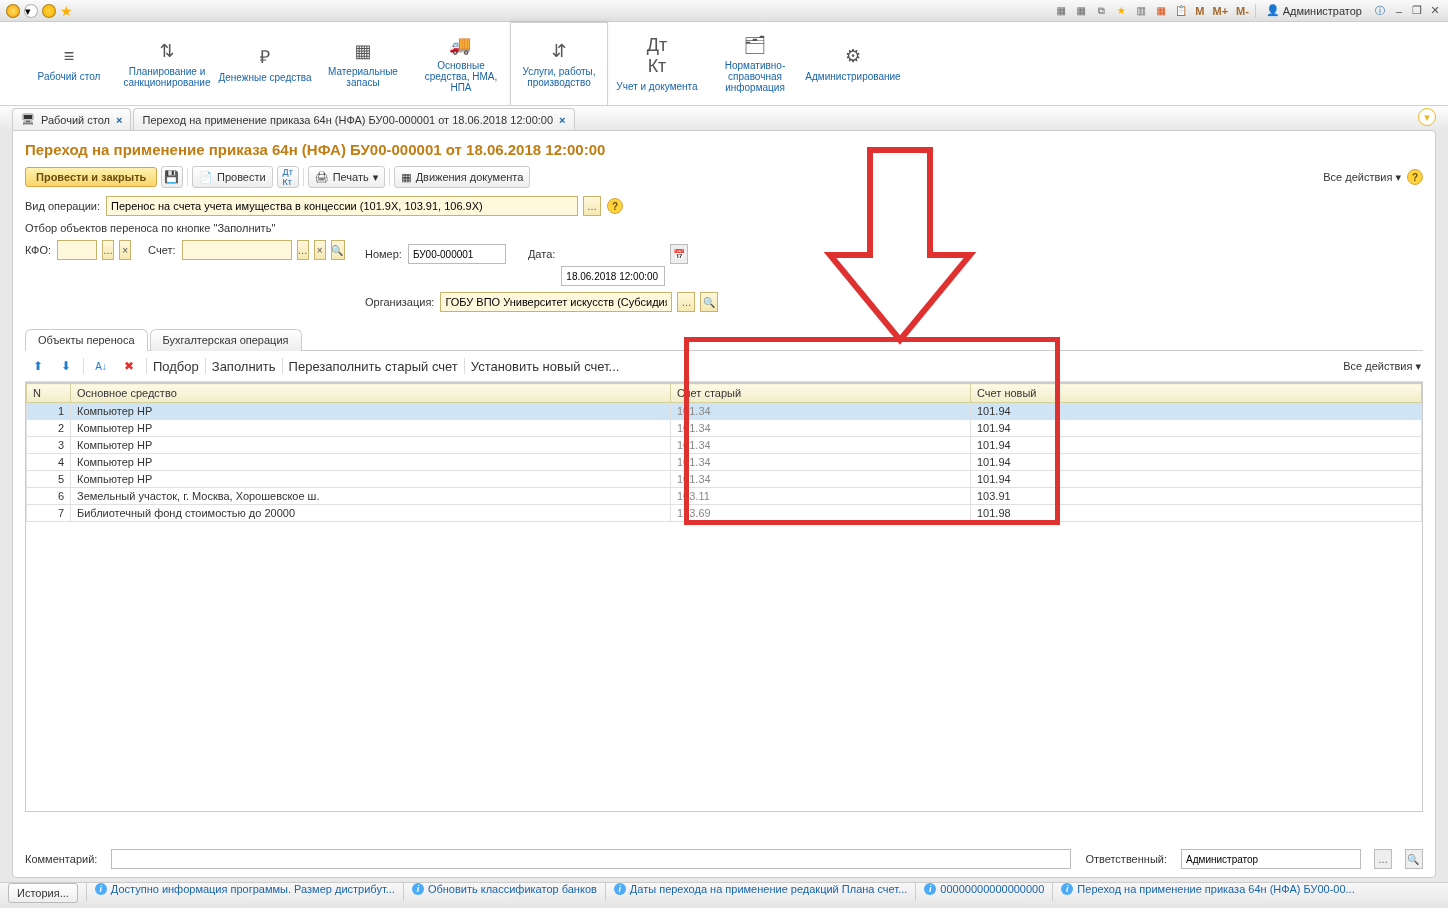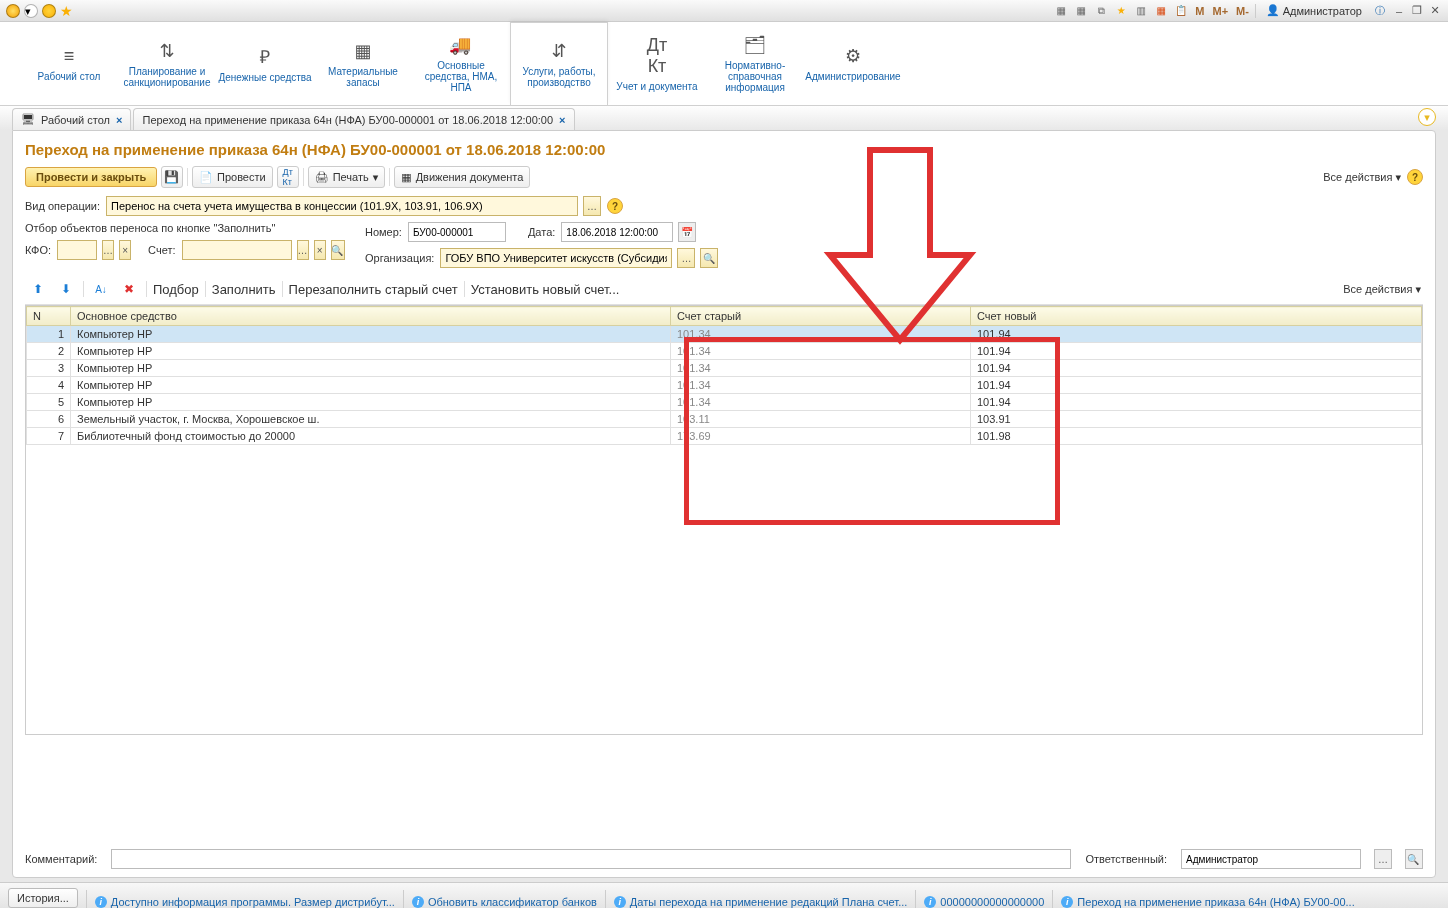--- a/index.html
+++ b/index.html
@@ -79,21 +79,21 @@
 .col-sn { width: auto; }
 
 
 .red-arrow { position: absolute; top: 145px; left: 820px; pointer-events: none; }
 .red-box { position: absolute; top: 337px; left: 684px; width: 376px; height: 188px; border: 5px solid #e03131; pointer-events: none; }
 
 
 .formfoot { position: absolute; bottom: 8px; left: 12px; right: 12px; display: flex; align-items: center; gap: 14px; font-size: 11px; color: #333; }
 
 
-.statusbar { position: absolute; bottom: 0; left: 0; right: 0; height: 26px; background: linear-gradient(#f8f8f8,#e4e4e4); border-top: 1px solid #ccc; display: flex; align-items: flex-end; padding: 0 8px; gap: 4px; font-size: 11px; }
+.statusbar { position: absolute; bottom: 0; left: 0; right: 0; height: 26px; background: linear-gradient(#f8f8f8,#e4e4e4); border-top: 1px solid #ccc; display: flex; align-items: flex-start; padding: 0 8px; gap: 4px; font-size: 11px; }
 .sb-btn { height: 20px; border: 1px solid #bbb; background: linear-gradient(#fff,#eee); border-radius: 3px; padding: 0 8px; display: inline-flex; align-items: center; cursor: pointer; gap: 4px; color: #333; }
 .sb-link { color: #1864ab; cursor: pointer; }
 .sb-sep { width: 1px; height: 18px; background: #ccc; margin: 0 4px; }
 .sb-icon-i { width: 12px; height: 12px; border-radius: 50%; background: #4dabf7; color: #fff; display: inline-flex; align-items: center; justify-content: center; font-size: 9px; font-weight: bold; font-style: italic; }
 </style>
 </head>
 <body>
 
 <div class="titlebar">
   <div class="tb-left">
@@ -228,32 +228,36 @@
         <span class="inp-btn">×</span>
         <span class="inp-btn">🔍</span>
       </div>
     </div>
     <div class="col-r">
       <div class="fieldrow">
         <span>Номер:</span>
         <input class="input-w" style="width: 98px;" value="БУ00-000001">
         <span style="width:10px"></span>
         <span>Дата:</span>
-        <input class="input-w" style="width: 112px;" value="18.06.2018 12:00:00">
+        <input class="input-w" style="width: 104px; margin-top: 44px;" value="18.06.2018 12:00:00">
         <span class="inp-btn" style="border-color:#bbb;background:#eee">📅</span>
       </div>
       <div class="fieldrow">
         <span>Организация:</span>
         <input class="input-y" style="width: 232px;" value="ГОБУ ВПО Университет искусств (Субсидия)">
         <span class="inp-btn">…</span>
         <span class="inp-btn">🔍</span>
       </div>
     </div>
   </div>
 
+  <div class="innertabs">
+    <div class="innertab active">Объекты переноса</div>
+    <div class="innertab">Бухгалтерская операция</div>
+  </div>
 
   <div class="tblbar">
     <span class="btn-icon" style="border:none;background:none;color:#1c7ed6">⬆</span>
     <span class="btn-icon" style="border:none;background:none;color:#1c7ed6">⬇</span>
     <span class="sep"></span>
     <span class="btn-icon" style="border:none;background:none;color:#1c7ed6;font-size:10px">A↓</span>
     <span class="btn-icon" style="border:none;background:none;color:#e03131">✖</span>
     <span class="sep"></span>
     <a>Подбор</a>
     <span class="sep"></span>

